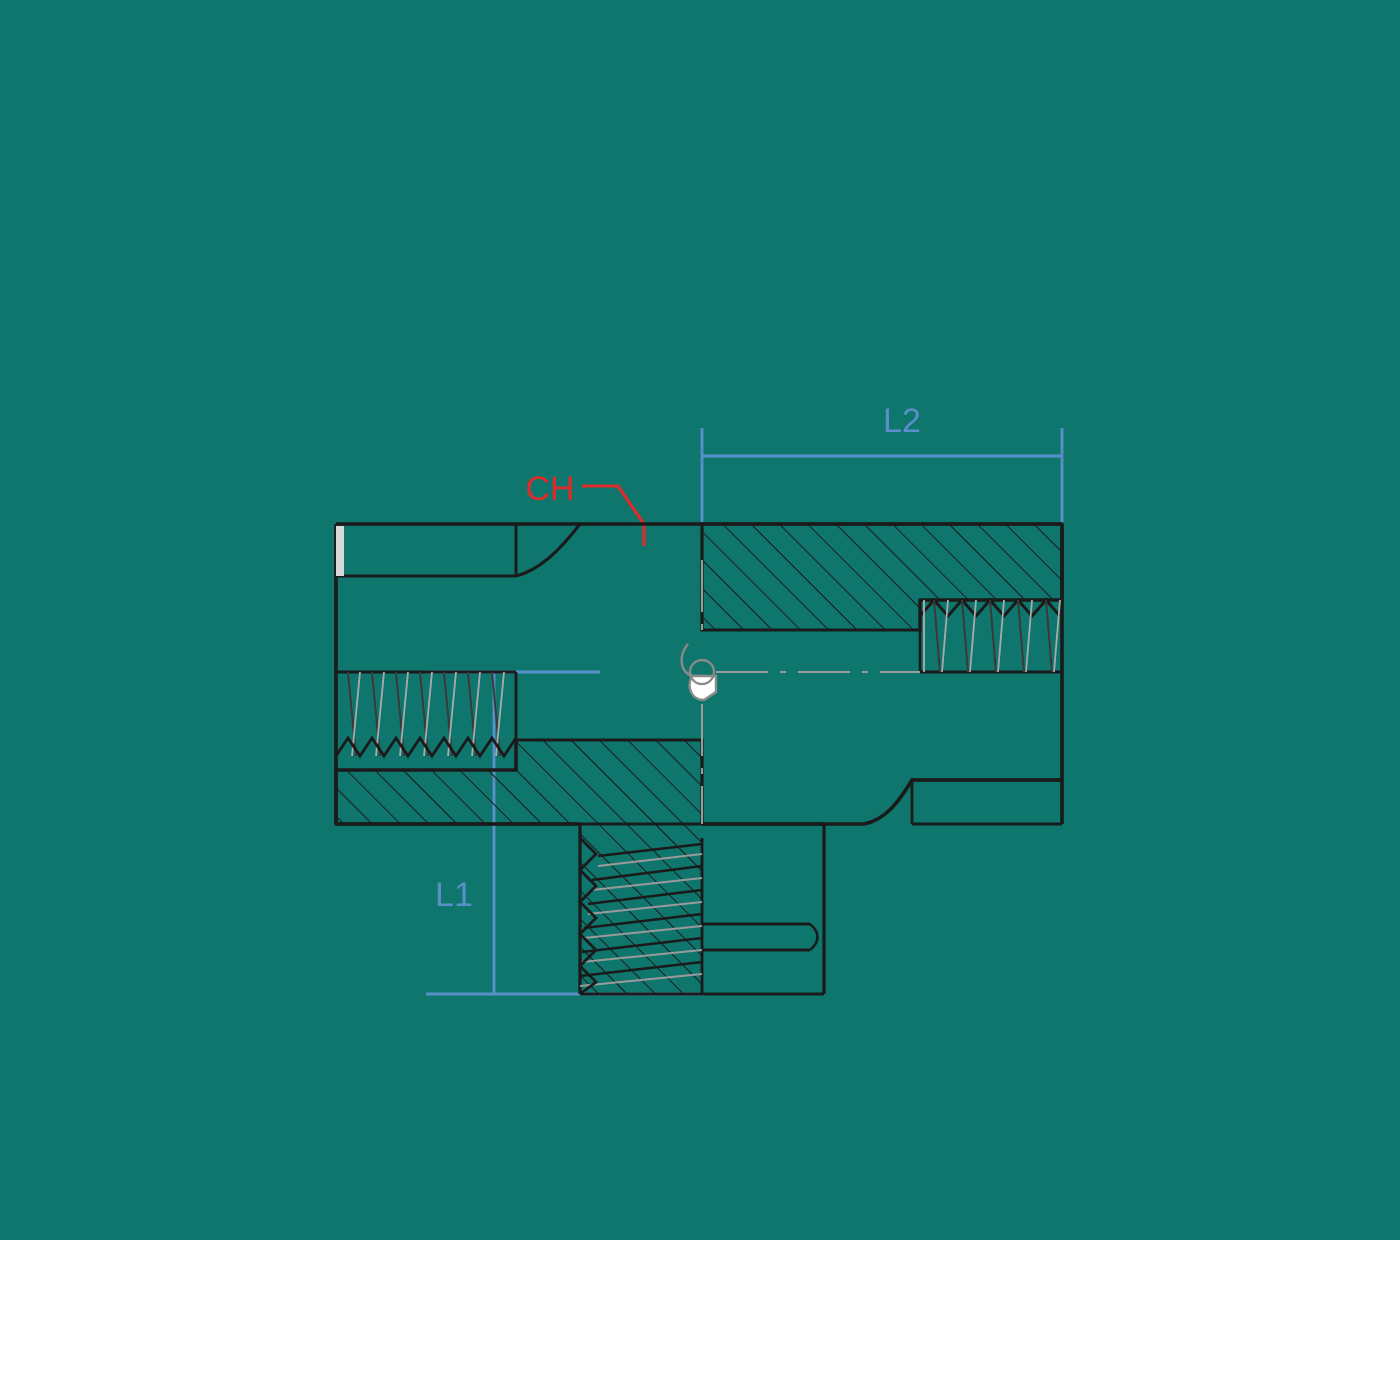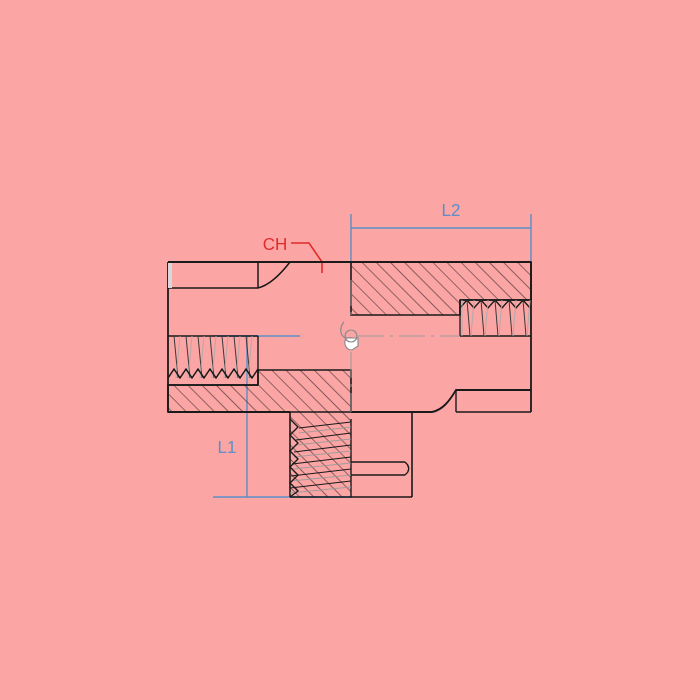--- a/index.html
+++ b/index.html
@@ -9,22 +9,22 @@
   }
   body {
     width: 700px;
     height: 700px;
     font-family: "Liberation Sans", sans-serif;
     overflow: hidden;
   }
   #drawing-root {
     position: relative;
     width: 700px;
-    height: 700px;
-    background: #fca5a5;
+    height: 620px;
+    background: #0f766e;
     text-decoration: underline;
   }
   svg#tee-drawing {
     display: block;
     width: 700px;
     height: 700px;
   }
   .dim-label {
     font-family: "Liberation Sans", sans-serif;
     font-size: 17px;

